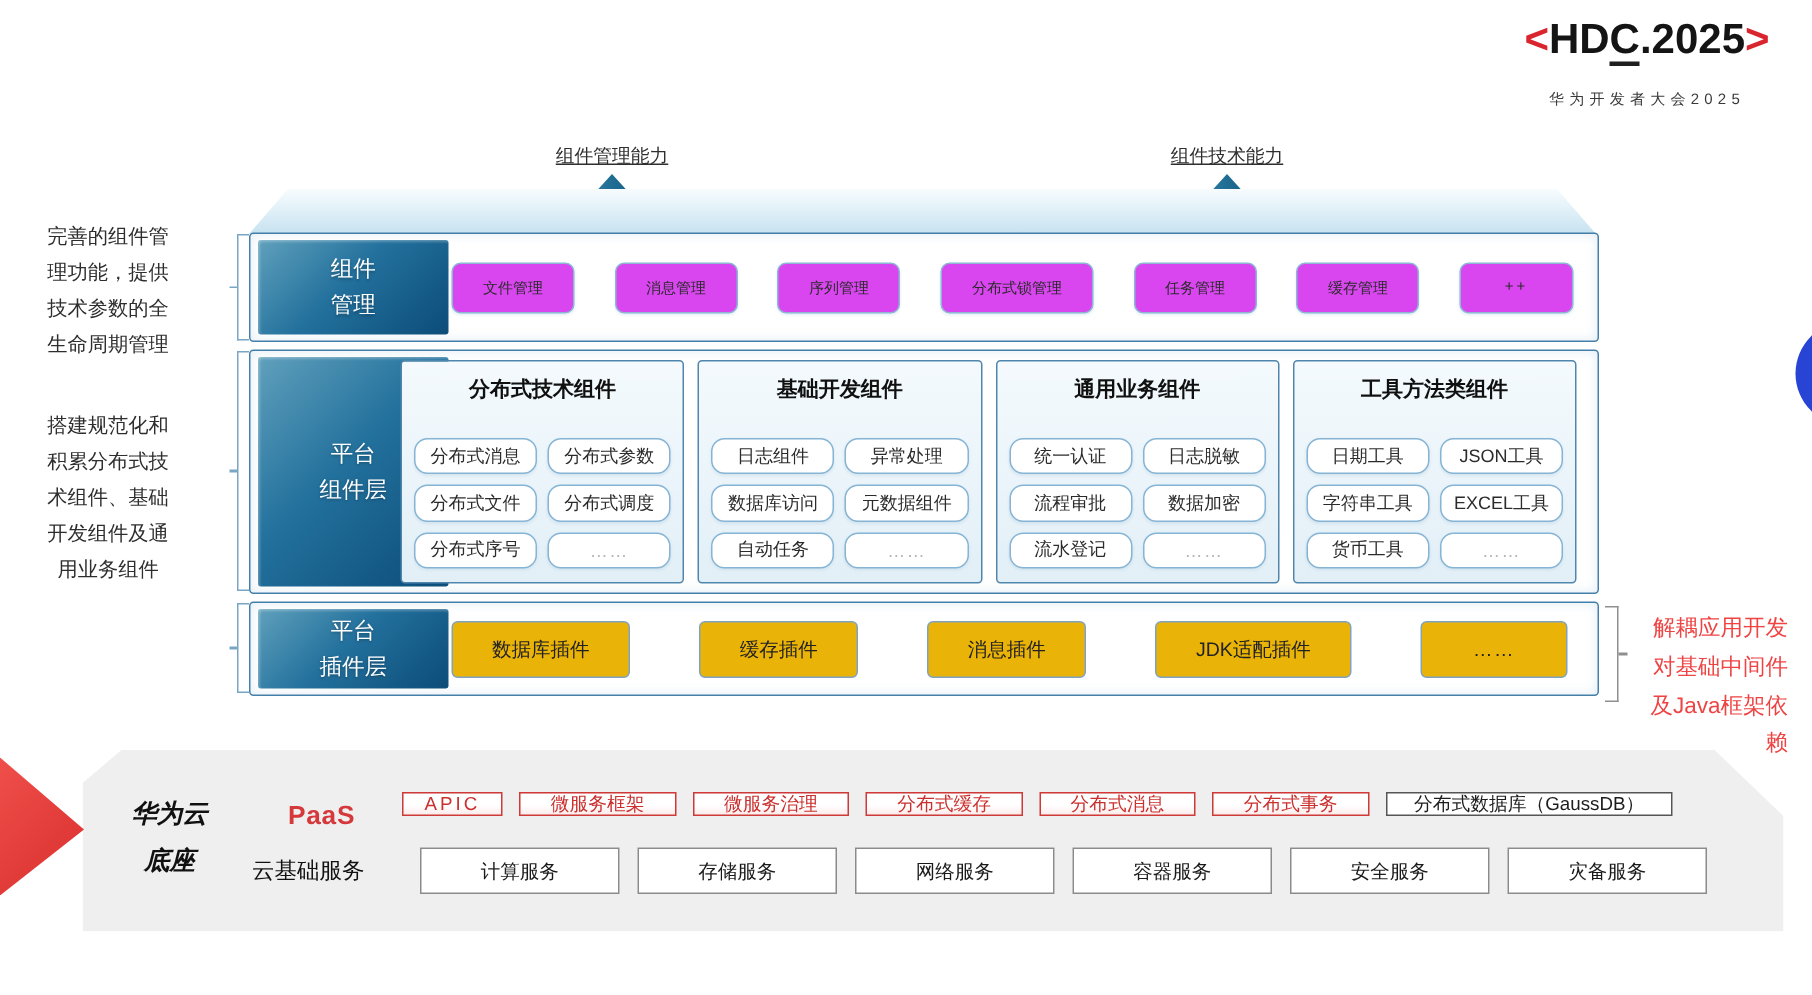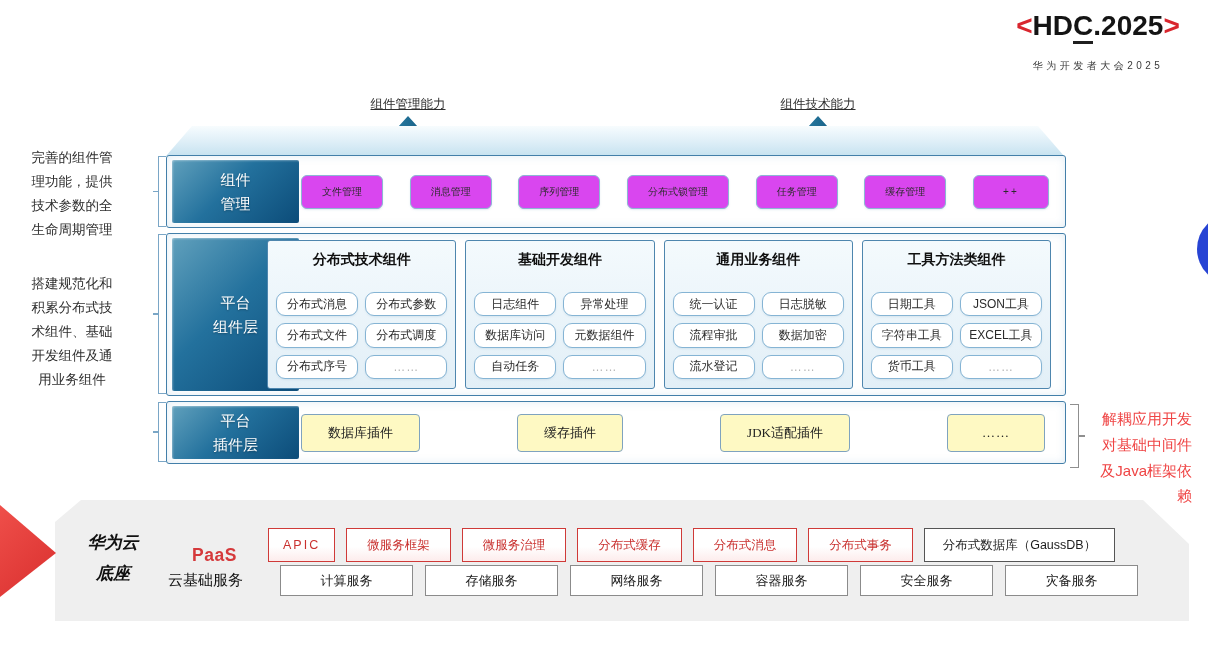--- a/index.html
+++ b/index.html
@@ -54,23 +54,23 @@
      background:linear-gradient(180deg,#f4fafd 0%,#e2eff7 100%);}
   .group-title{font-size:14px;font-weight:700;color:#101010;text-align:center;padding:10px 0 23px;}
   .group-grid{flex:1;display:grid;grid-template-columns:1fr 1fr;gap:7px;padding:0 8px 9px;}
   .gchip{border:1px solid #85b4d4;border-radius:9px;background:#fff;
      display:flex;align-items:center;justify-content:center;
      font-size:12px;color:#2b2b2b;box-shadow:0 1px 2px rgba(100,150,180,.15);}
   .dots{color:#b5b5b5;letter-spacing:1px;}
 
   .row3-items{position:absolute;left:134px;right:20px;top:0;bottom:0;
      display:flex;align-items:center;justify-content:space-between;}
-  .pchip{height:36px;border:1px solid #7fa3bf;border-radius:4px;background:#fef9c3;
+  .pchip{height:36px;border:1px solid #7fa3bf;border-radius:4px;background:#eab308;
      display:flex;align-items:center;justify-content:center;padding:0 26px;
-     font-size:13px;color:#222;font-family:Liberation Serif, serif;}
+     font-size:13px;color:#222;}
   .pchip.dots{padding:0 34px;}
 
   
   .lbrk{position:absolute;left:158px;width:7px;border:1.5px solid #7aa6c6;border-right:none;}
   .lbrk::after{content:"";position:absolute;left:-6px;top:calc(50% - 1px);width:5px;height:1.5px;background:#7aa6c6;}
   .lbrk.b1{top:156px;height:69px;}
   .lbrk.b2{top:234px;height:158px;}
   .lbrk.b3{top:402px;height:58px;}
   .rbrk{position:absolute;left:1070px;top:404px;width:8px;height:62px;
      border:1.5px solid #8f8f8f;border-left:none;}
@@ -85,24 +85,24 @@
         line-height:1.72;color:#ef4444;text-align:right;}
 
   
   .slab{position:absolute;left:55px;top:500px;width:1135px;height:121px;background:#efefef;
      clip-path:polygon(26px 0,1088px 0,1134px 44px,1134px 121px,0 121px,0 22px);}
   .chev{position:absolute;left:0;top:505px;width:56px;height:92px;
      clip-path:polygon(0 0,56px 48px,0 92px);
      background:linear-gradient(135deg,#ef4f4a,#d92f2e);}
   .base-label{position:absolute;left:78px;top:527px;width:70px;text-align:center;
      font-size:17px;font-weight:700;line-height:1.85;color:#111;font-style:italic;}
-  .paas-label{position:absolute;left:192px;top:545px;font-size:17.5px;font-weight:700;
+  .paas-label{position:absolute;left:192px;top:533px;font-size:17.5px;font-weight:700;
      color:#d5393b;letter-spacing:.5px;}
   .cloud-label{position:absolute;left:168px;top:571px;font-size:15px;color:#111;}
-  .paas-items{position:absolute;left:268px;top:528px;height:34px;display:flex;gap:11px;}
+  .paas-items{position:absolute;left:268px;top:528px;height:16px;display:flex;gap:11px;}
   .rchip{border:1px solid #cf3a38;color:#c9302e;font-size:12.5px;
      background:linear-gradient(180deg,#ffffff 55%,#fdecec 100%);
      display:flex;align-items:center;justify-content:center;padding:0 20px;}
   .rchip.apic{padding:0 14px;letter-spacing:2px;}
   .kchip{border:1px solid #555;color:#1c1c1c;background:#fff;font-size:12.5px;
      display:flex;align-items:center;justify-content:center;padding:0 18px;}
   .cloud-items{position:absolute;left:280px;top:565px;height:31px;display:flex;gap:12px;}
   .cchip{width:131px;border:1px solid #8b8b8b;color:#1a1a1a;background:#fff;font-size:13px;
      display:flex;align-items:center;justify-content:center;}
 
@@ -207,20 +207,21 @@
 
   <div class="lbrk b3"></div>
   <div class="row row3">
     <div class="row-label">
       <span>平台</span>
       <span>插件层</span>
     </div>
     <div class="row3-items">
       <div class="pchip">数据库插件</div>
       <div class="pchip">缓存插件</div>
+      <div class="pchip">消息插件</div>
       <div class="pchip">JDK适配插件</div>
       <div class="pchip dots">……</div>
     </div>
   </div>
 
   <div class="rbrk"></div>
   <div class="rnote">解耦应用开发对基础中间件及Java框架依赖</div>
 
   <div class="slab"></div>
   <div class="chev"></div>

